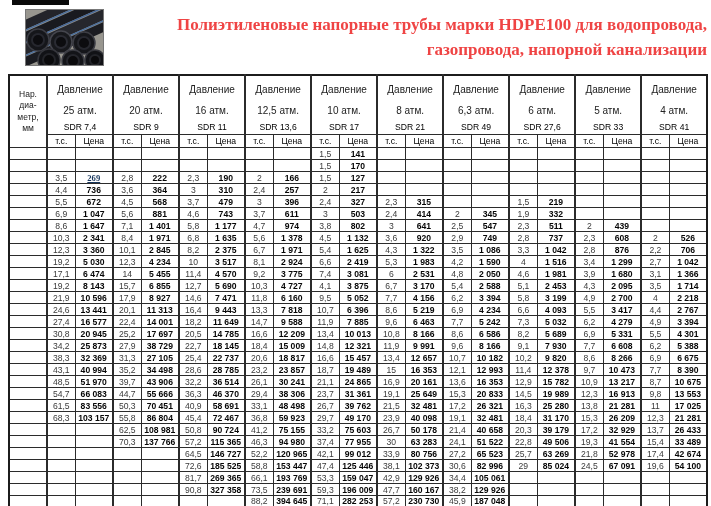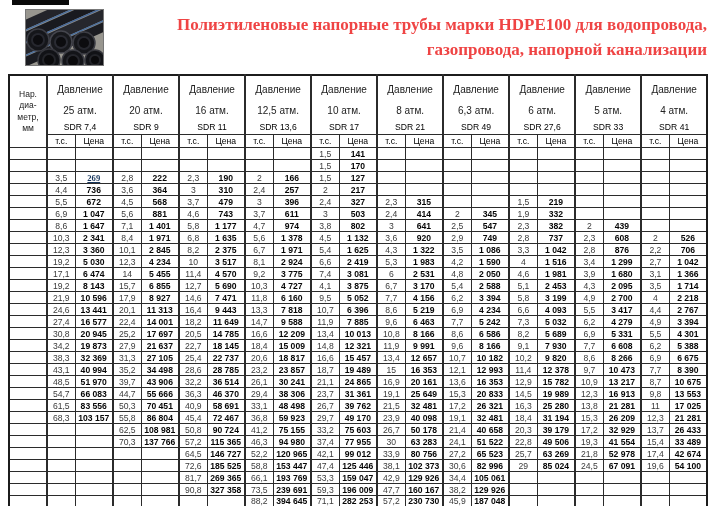--- a/index.html
+++ b/index.html
@@ -341,21 +341,21 @@
         <td class="price">1 177</td>
         <td class="ts gs">4,7</td>
         <td class="price">974</td>
         <td class="ts gs">3,8</td>
         <td class="price">802</td>
         <td class="ts gs">3</td>
         <td class="price">641</td>
         <td class="ts gs">2,5</td>
         <td class="price">547</td>
         <td class="ts gs">2,3</td>
-        <td class="price">382</td>
+        <td class="price">511</td>
         <td class="ts gs">2</td>
         <td class="price">439</td>
         <td class="ts gs"></td>
         <td class="price"></td>
       </tr>
       <tr>
         <td class="d">75</td>
         <td class="ts gs">10,3</td>
         <td class="price">2 341</td>
         <td class="ts gs">8,4</td>
@@ -557,23 +557,23 @@
         <td class="ts gs">8,2</td>
         <td class="price">5 689</td>
         <td class="ts gs">6,9</td>
         <td class="price">5 331</td>
         <td class="ts gs">5,5</td>
         <td class="price">4 301</td>
       </tr>
       <tr>
         <td class="d">250</td>
         <td class="ts gs">34,2</td>
-        <td class="price">19 873</td>
+        <td class="price">25 873</td>
         <td class="ts gs">27,9</td>
-        <td class="price">21 637</td>
+        <td class="price">38 729</td>
         <td class="ts gs">22,7</td>
         <td class="price">18 145</td>
         <td class="ts gs">18,4</td>
         <td class="price">15 009</td>
         <td class="ts gs">14,8</td>
         <td class="price">12 321</td>
         <td class="ts gs">11,9</td>
         <td class="price">9 991</td>
         <td class="ts gs">9,6</td>
         <td class="price">8 166</td>
@@ -709,21 +709,21 @@
         <td class="price">72 467</td>
         <td class="ts gs">36,8</td>
         <td class="price">59 923</td>
         <td class="ts gs">29,7</td>
         <td class="price">49 170</td>
         <td class="ts gs">23,9</td>
         <td class="price">40 098</td>
         <td class="ts gs">19,1</td>
         <td class="price">32 481</td>
         <td class="ts gs">18,4</td>
-        <td class="price">31 194</td>
+        <td class="price">31 170</td>
         <td class="ts gs">15,3</td>
         <td class="price">26 209</td>
         <td class="ts gs">12,3</td>
         <td class="price">21 281</td>
       </tr>
       <tr>
         <td class="d">560</td>
         <td class="ts gs"></td>
         <td class="price"></td>
         <td class="ts gs">62,5</td>

